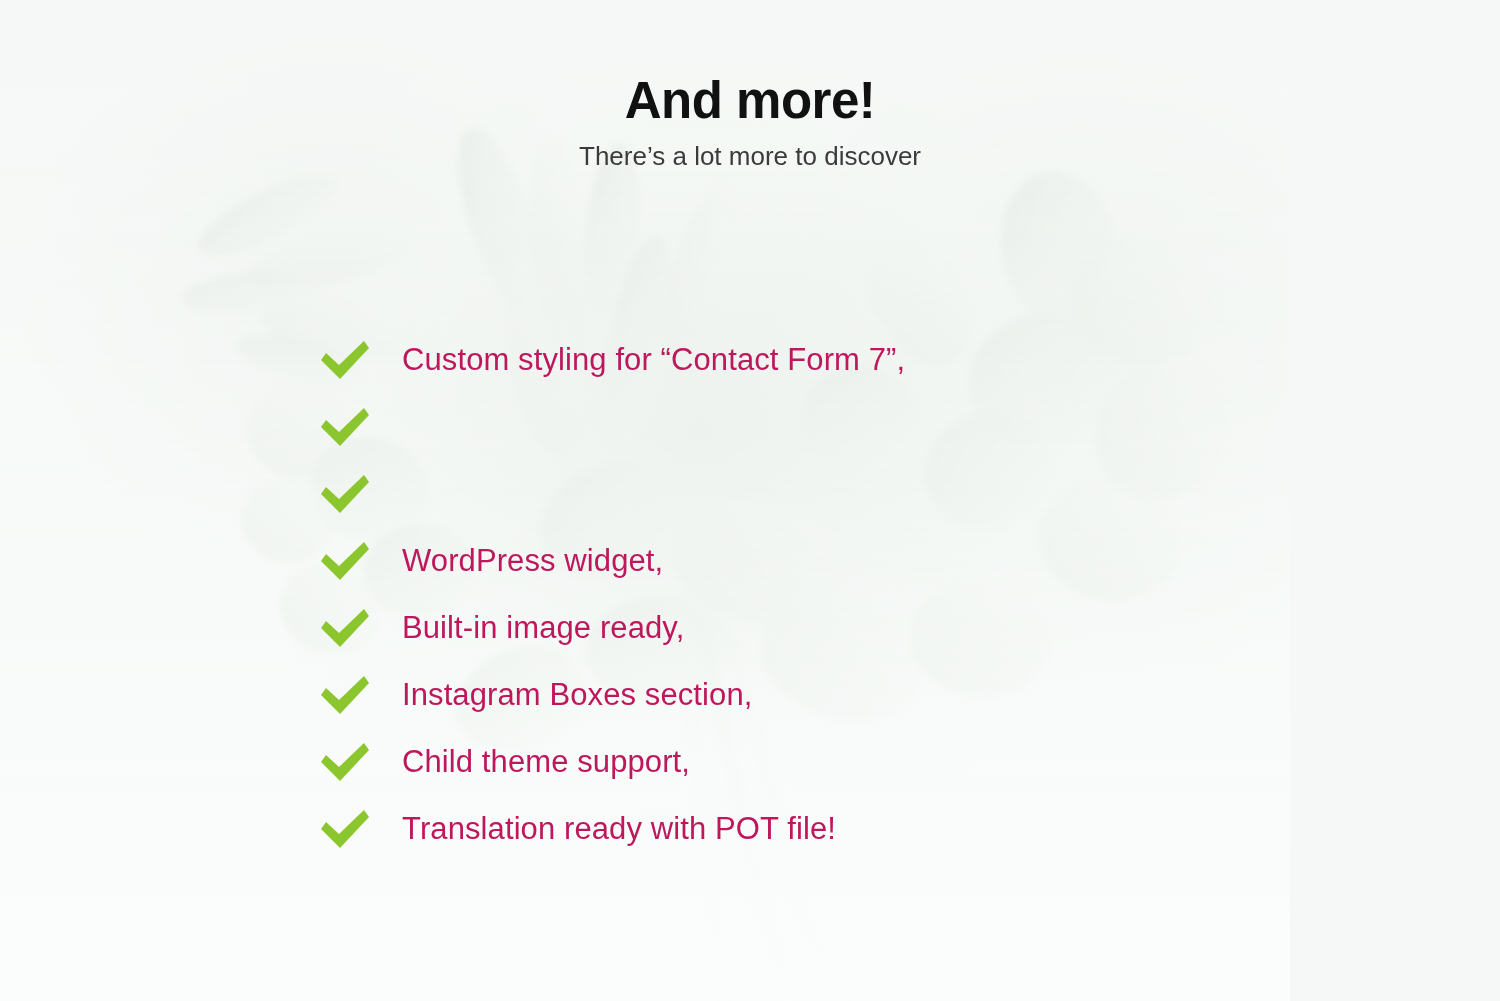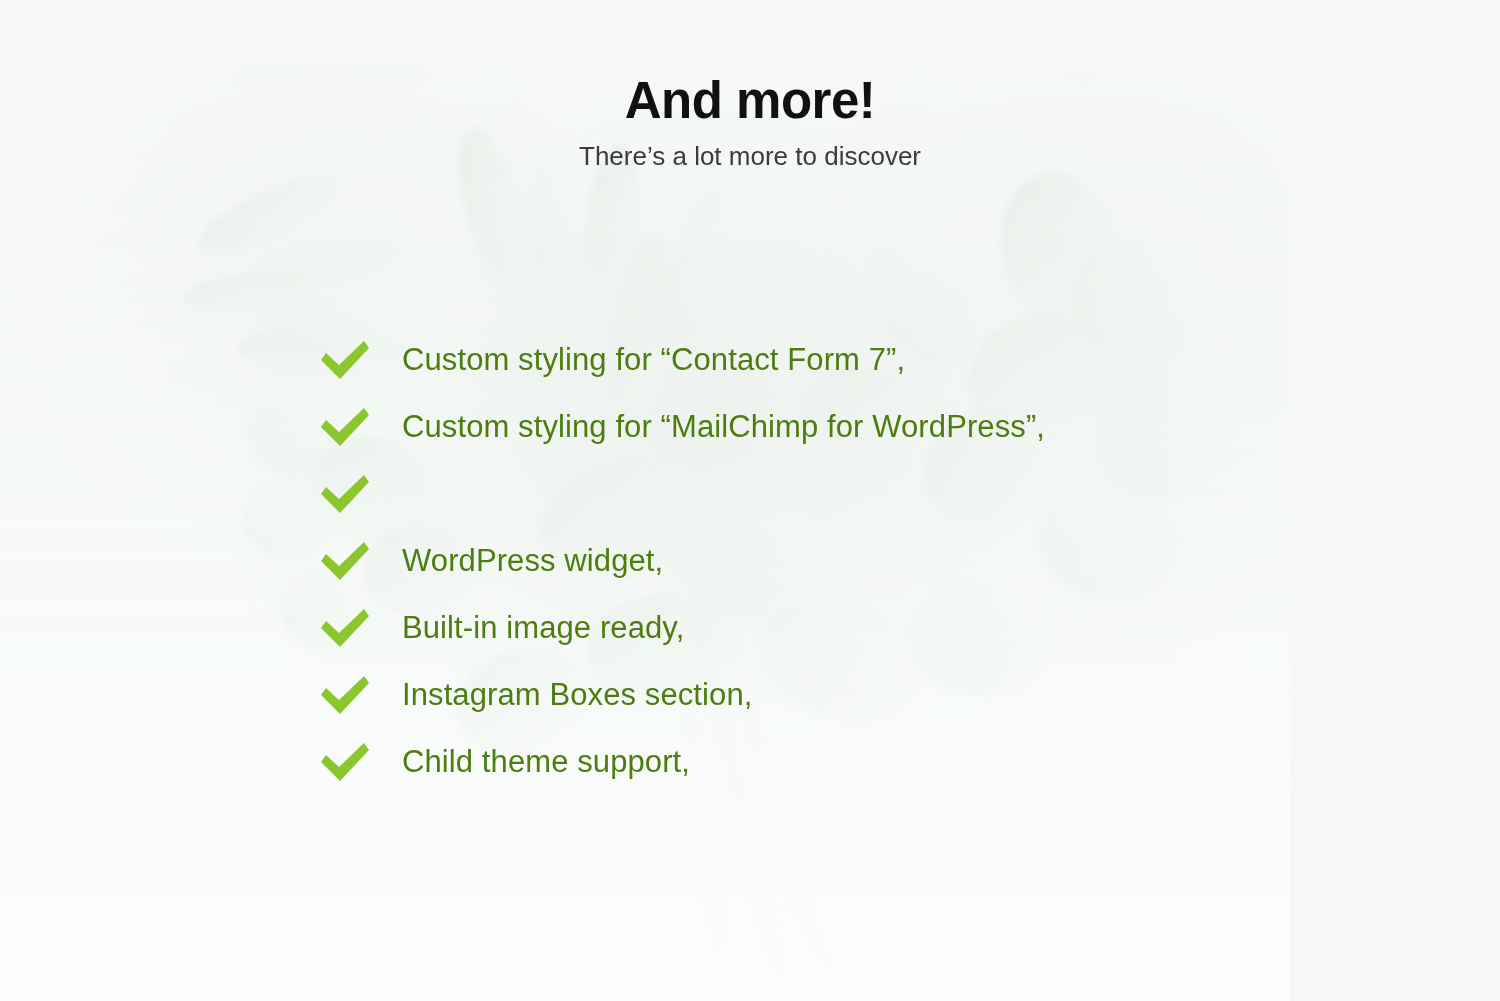--- a/index.html
+++ b/index.html
@@ -88,21 +88,21 @@
   .check-icon {
     flex: 0 0 auto;
     width: 54px;
     height: 44px;
     margin-right: 30px;
     display: block;
   }
   .feature-text {
     font-size: 31px;
     font-weight: 400;
-    color: #4d7c0f;
+    color: #be185d;
     letter-spacing: 0.1px;
     white-space: nowrap;
     line-height: 1;
   }
 </style>
 </head>
 <body>
 
 <div id="slide">
 
@@ -183,21 +183,20 @@
     <li class="feature-row">
       <svg class="check-icon" viewBox="0 0 54 44">
         <path d="M3 22 L8 15 L21 27 L46 3 L51 10 L22 41 Z" fill="#8CC62E"></path>
       </svg>
       <span class="feature-text">Custom styling for “Contact Form 7”,</span>
     </li>
     <li class="feature-row">
       <svg class="check-icon" viewBox="0 0 54 44">
         <path d="M3 22 L8 15 L21 27 L46 3 L51 10 L22 41 Z" fill="#8CC62E"></path>
       </svg>
-      <span class="feature-text">Custom styling for “MailChimp for WordPress”,</span>
     </li>
     <li class="feature-row">
       <svg class="check-icon" viewBox="0 0 54 44">
         <path d="M3 22 L8 15 L21 27 L46 3 L51 10 L22 41 Z" fill="#8CC62E"></path>
       </svg>
     </li>
     <li class="feature-row">
       <svg class="check-icon" viewBox="0 0 54 44">
         <path d="M3 22 L8 15 L21 27 L46 3 L51 10 L22 41 Z" fill="#8CC62E"></path>
       </svg>
@@ -214,15 +213,21 @@
         <path d="M3 22 L8 15 L21 27 L46 3 L51 10 L22 41 Z" fill="#8CC62E"></path>
       </svg>
       <span class="feature-text">Instagram Boxes section,</span>
     </li>
     <li class="feature-row">
       <svg class="check-icon" viewBox="0 0 54 44">
         <path d="M3 22 L8 15 L21 27 L46 3 L51 10 L22 41 Z" fill="#8CC62E"></path>
       </svg>
       <span class="feature-text">Child theme support,</span>
     </li>
+    <li class="feature-row">
+      <svg class="check-icon" viewBox="0 0 54 44">
+        <path d="M3 22 L8 15 L21 27 L46 3 L51 10 L22 41 Z" fill="#8CC62E"></path>
+      </svg>
+      <span class="feature-text">Translation ready with POT file!</span>
+    </li>
   </ul>
 
 </div>
 
 </body></html>

